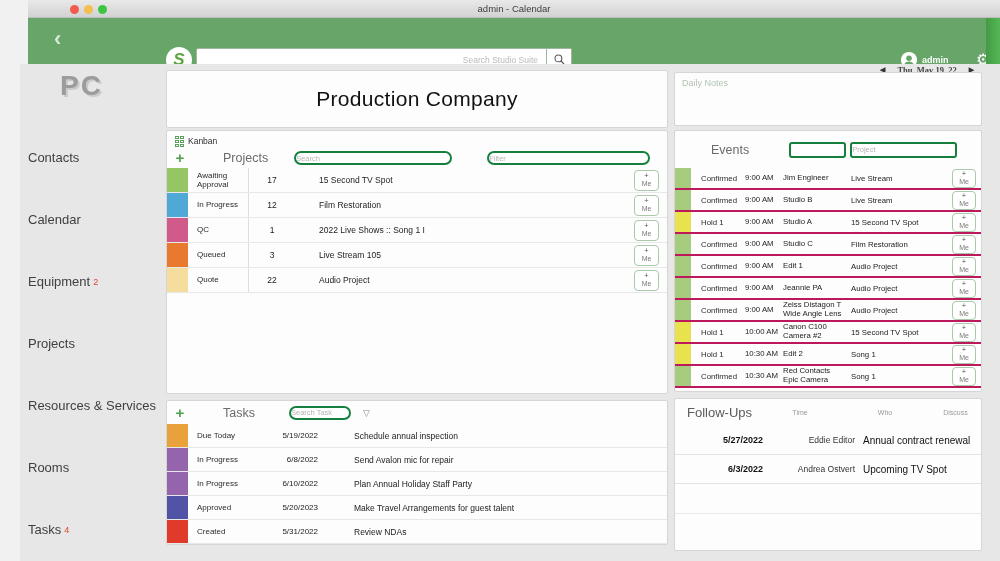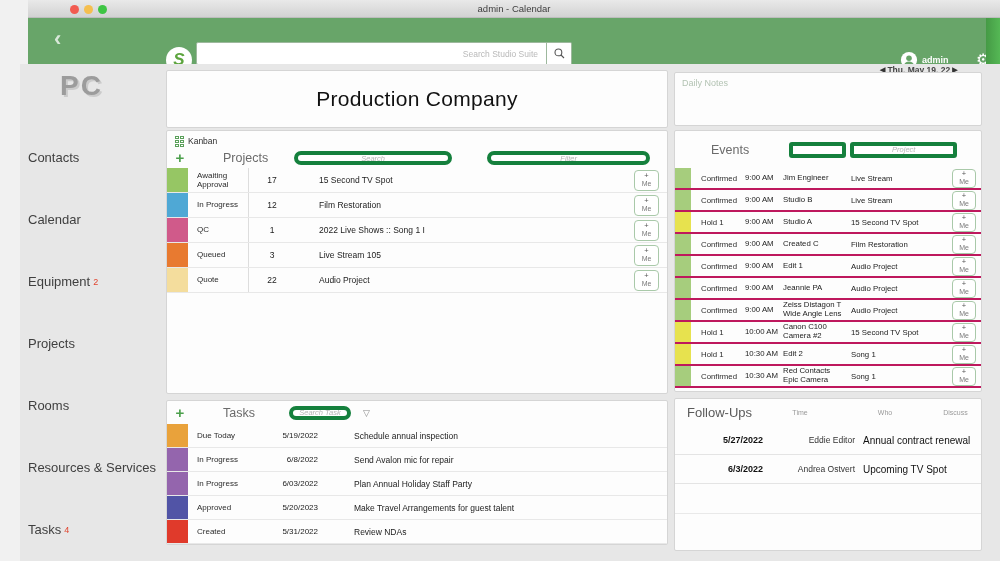--- a/index.html
+++ b/index.html
@@ -15,37 +15,37 @@
   .t-red{ left:42px; background:#f25b50; } .t-yellow{ left:56px; background:#f5bf4f; } .t-green{ left:70px; background:#3ec544; }
   .win-title { position:absolute; top:3px; left:0; right:0; text-align:center;
     font-size:9.5px; font-weight:normal; color:#3d3d3d; }
 
   
   .appbar { position:absolute; left:28px; top:18px; width:958px; height:46px; background:#68a569; }
   .back-chevron { position:absolute; left:26px; top:8px; font-size:22px; color:rgba(255,255,255,.75); font-weight:bold; cursor:pointer; }
   .logo-circle { position:absolute; left:138px; top:29px; width:26px; height:26px; border-radius:50%;
     background:#fff; display:flex; align-items:center; justify-content:center; }
   .logo-circle span { color:#5da53f; font-weight:bold; font-style:italic; font-size:17px; }
-  .searchwrap { position:absolute; left:168px; top:24px; display:flex; }
+  .searchwrap { position:absolute; left:168px; top:30px; display:flex; }
   .search-input { width:351px; height:23px; border:1px solid #9db89d; border-radius:2px 0 0 2px; background:#fff;
     font-size:8.5px; color:#444; text-align:right; padding:0 8px; outline:none; }
   .search-input::placeholder { color:#b9b9b9; }
   .search-btn { width:25px; height:23px; border:1px solid #9db89d; border-left:none; border-radius:0 2px 2px 0;
     background:#fff; display:flex; align-items:center; justify-content:center; cursor:pointer; }
   .user-cluster { position:absolute; left:872px; top:33px; display:flex; align-items:center; gap:4px; }
   .user-name { color:#fff; font-size:9px; font-weight:bold; }
   .gear { position:absolute; left:948px; top:34px; font-size:16px; color:#fff; line-height:16px; cursor:pointer; }
 
   
   .green-edge { position:absolute; left:986px; top:18px; width:14px; height:238px;
     background:linear-gradient(90deg,#459a45,#55b855); clip-path:polygon(0 0,100% 0,100% 100%,0 94%); }
 
   
-  .date-nav { position:absolute; left:880px; top:65px; display:flex; align-items:center; gap:2px;
-    font-size:8.5px; color:#444; font-weight:bold; }
+  .date-nav { position:absolute; left:880px; top:65px; display:flex; align-items:center; gap:12px;
+    font-size:8.5px; color:#444; font-weight:bold;font-family:Liberation Serif, serif; }
   .date-arrow { font-size:7px; color:#333; cursor:pointer; }
 
   
   .content-bg { position:absolute; left:20px; top:64px; width:980px; height:497px; background:#e7e7e7; }
   .sidebar { position:absolute; left:20px; top:64px; width:146px; height:556px; }
   .side-logo { position:absolute; left:40px; top:6px; font-size:28px; font-weight:bold; color:#9c9c9c;
     letter-spacing:2px; text-shadow:2px 2px 0 rgba(0,0,0,.12); }
   .side-items { position:absolute; left:8px; top:86px; }
   .side-item { height:62px; font-size:13px; color:#3f3f3f; cursor:pointer; white-space:nowrap; }
   .side-badge { color:#e0442e; font-size:9px; margin-left:3px; vertical-align:1px; }
@@ -59,22 +59,22 @@
 
   
   .projects-panel { left:166px; top:130px; width:502px; height:264px; }
   .kanban-row { display:flex; align-items:center; gap:4px; padding:3px 0 0 8px; height:17px; cursor:pointer; }
   .kanban-icon { display:grid; grid-template-columns:4px 4px; grid-auto-rows:3px; gap:1px; }
   .kanban-icon i { background:#fff; border:1px solid #5aa05a; }
   .kanban-label { font-size:8.5px; color:#2f2f2f; }
   .panel-header { display:flex; align-items:center; height:20px; }
   .add-plus { color:#4ca04c; font-size:15px; font-weight:bold; width:14px; text-align:center; margin-left:6px; cursor:pointer; line-height:14px; }
   .panel-title { font-size:12.5px; color:#6b6b6b; margin-left:36px; }
-  .pill-input { height:14px; border:4px solid #15803d; border-radius:7px; background:#fff; font-size:7.5px;
-    color:#555; text-align:center; outline:none;font-style:italic; }
+  .pill-input { height:14px; border:2px solid #15803d; border-radius:7px; background:#fff; font-size:7.5px;
+    color:#555; outline:none; }
   .pill-input::placeholder { color:#b5b5b5; }
   .proj-search { width:158px; margin-left:26px; }
   .proj-filter { width:163px; margin-left:35px; }
   .p-row { display:flex; align-items:center; height:25px; border-bottom:1px solid #e8e8e8; position:relative; cursor:pointer; }
   .p-swatch { width:21px; align-self:stretch; flex:none; }
   .p-status { width:61px; padding-left:9px; font-size:8px; color:#2b2b2b; line-height:1.15;
     border-right:1px solid #ddd; align-self:stretch; display:flex; align-items:center; flex:none; }
   .p-count { width:46px; text-align:center; font-size:8.5px; color:#222; flex:none; }
   .p-name { font-size:8.5px; color:#222; flex:1; padding-left:24px; }
   .me-btn { display:flex; flex-direction:column; align-items:center; justify-content:center;
@@ -192,25 +192,25 @@
 
         <div class="side-item">
           <span>Equipment</span><span class="side-badge">2</span>
         </div>
 
         <div class="side-item">
           <span>Projects</span><span class="side-badge"></span>
         </div>
 
         <div class="side-item">
+          <span>Resources &amp; Services</span><span class="side-badge"></span>
+        </div>
+
+        <div class="side-item">
           <span>Rooms</span><span class="side-badge"></span>
-        </div>
-
-        <div class="side-item">
-          <span>Resources &amp; Services</span><span class="side-badge"></span>
         </div>
 
         <div class="side-item">
           <span>Tasks</span><span class="side-badge">4</span>
         </div>
       </div>
   </div>
 
   <div class="panel title-panel">
     <div class="company-title">Production Company</div>
@@ -312,21 +312,21 @@
         <div class="t-row">
           <span class="t-swatch" style="background: rgb(148, 101, 173);"></span>
           <span class="t-status">In Progress</span>
           <span class="t-date">6/8/2022</span>
           <span class="t-text">Send Avalon mic for repair</span>
         </div>
 
         <div class="t-row">
           <span class="t-swatch" style="background: rgb(148, 101, 173);"></span>
           <span class="t-status">In Progress</span>
-          <span class="t-date">6/03/2022</span>
+          <span class="t-date">6/10/2022</span>
           <span class="t-text">Plan Annual Holiday Staff Party</span>
         </div>
 
         <div class="t-row">
           <span class="t-swatch" style="background: rgb(81, 84, 166);"></span>
           <span class="t-status">Approved</span>
           <span class="t-date">5/20/2023</span>
           <span class="t-text">Make Travel Arrangements for guest talent</span>
         </div>
 
@@ -384,21 +384,21 @@
           <button class="me-btn">
             <span class="plus">+</span>
             <span>Me</span>
           </button>
         </div>
 
         <div class="ev-row">
           <span class="ev-swatch" style="background: rgb(166, 205, 125);"></span>
           <span class="ev-status">Confirmed</span>
           <span class="ev-time">9:00 AM</span>
-          <span class="ev-who">Created C</span>
+          <span class="ev-who">Studio C</span>
           <span class="ev-project-cell">Film Restoration</span>
           <button class="me-btn">
             <span class="plus">+</span>
             <span>Me</span>
           </button>
         </div>
 
         <div class="ev-row">
           <span class="ev-swatch" style="background: rgb(166, 205, 125);"></span>
           <span class="ev-status">Confirmed</span>

